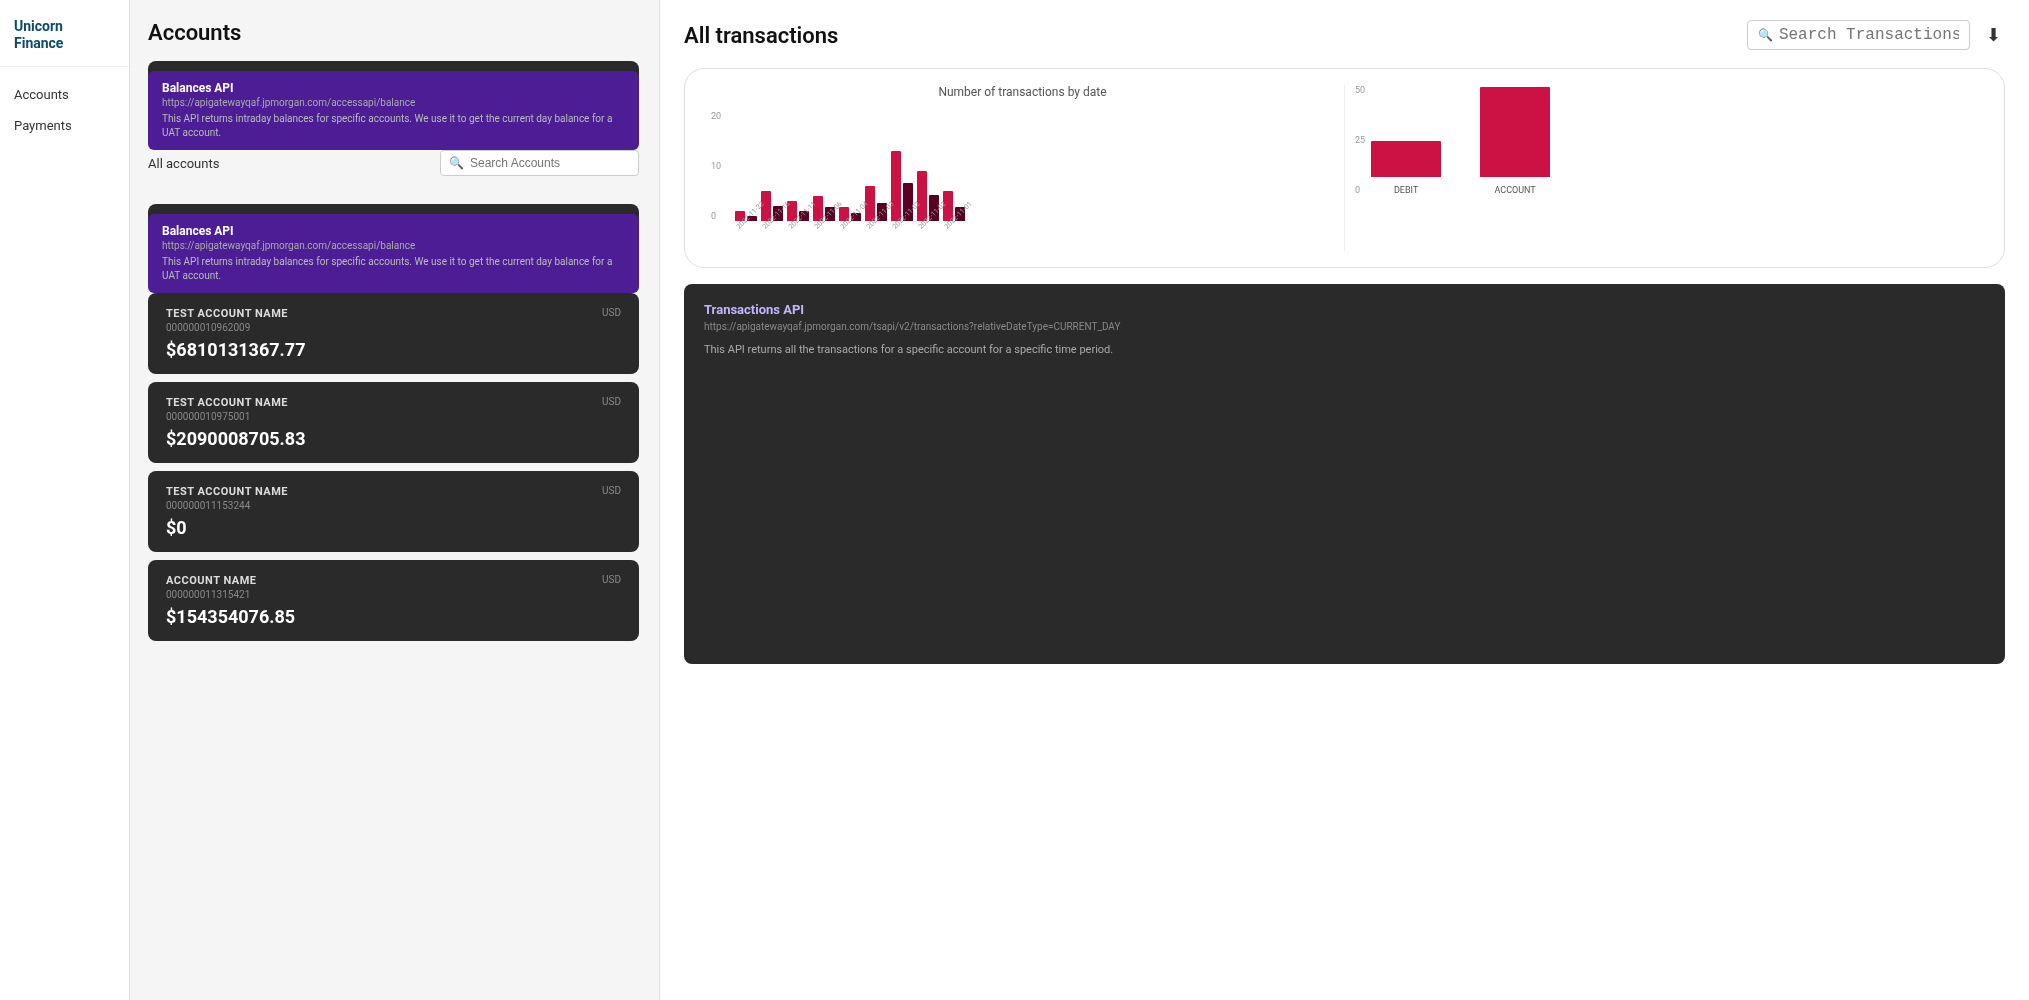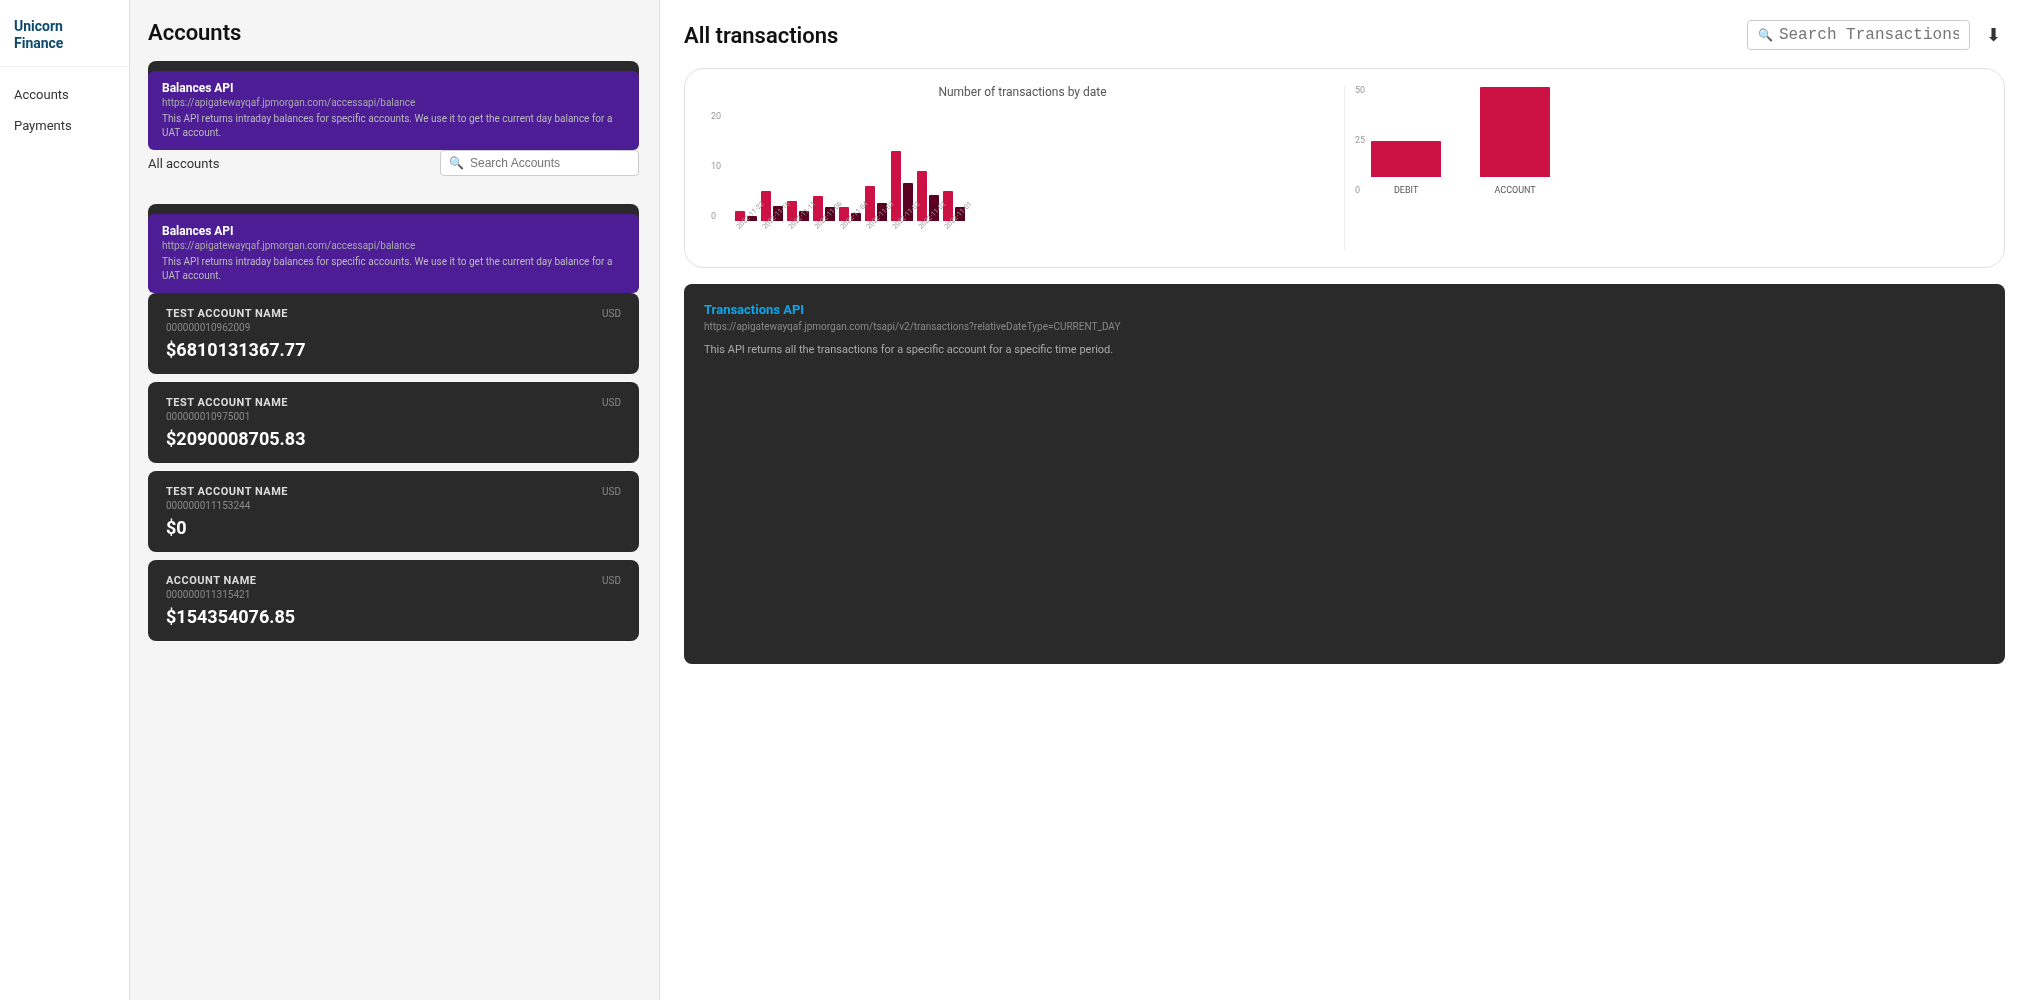--- a/index.html
+++ b/index.html
@@ -145,21 +145,21 @@
       background: #2a2a2a;
       border-radius: 8px;
       padding: 14px 18px;
       margin-bottom: 8px;
       color: #fff;
       cursor: pointer;
     }
     .account-card .ac-header {
       display: flex;
       justify-content: space-between;
-      align-items: center;
+      align-items: flex-start;
       margin-bottom: 2px;
       gap: 48px;
     }
     .account-card .ac-name {
       font-size: 11px;
       font-weight: 700;
       color: #ddd;
       letter-spacing: 0.5px;
       text-transform: uppercase;
     }
@@ -334,21 +334,21 @@
     #tx-api-card {
       background: #2a2a2a;
       border-radius: 8px;
       padding: 18px 20px;
       color: #ccc;
       min-height: 380px;
     }
     #tx-api-card .api-title {
       font-size: 13px;
       font-weight: 700;
-      color: #0ea5e9;
+      color: #c4b5fd;
       margin-bottom: 4px;
     }
     #tx-api-card .api-url {
       font-size: 10px;
       color: #888;
       margin-bottom: 10px;
     }
     #tx-api-card .api-desc {
       font-size: 11px;
       color: #aaa;

